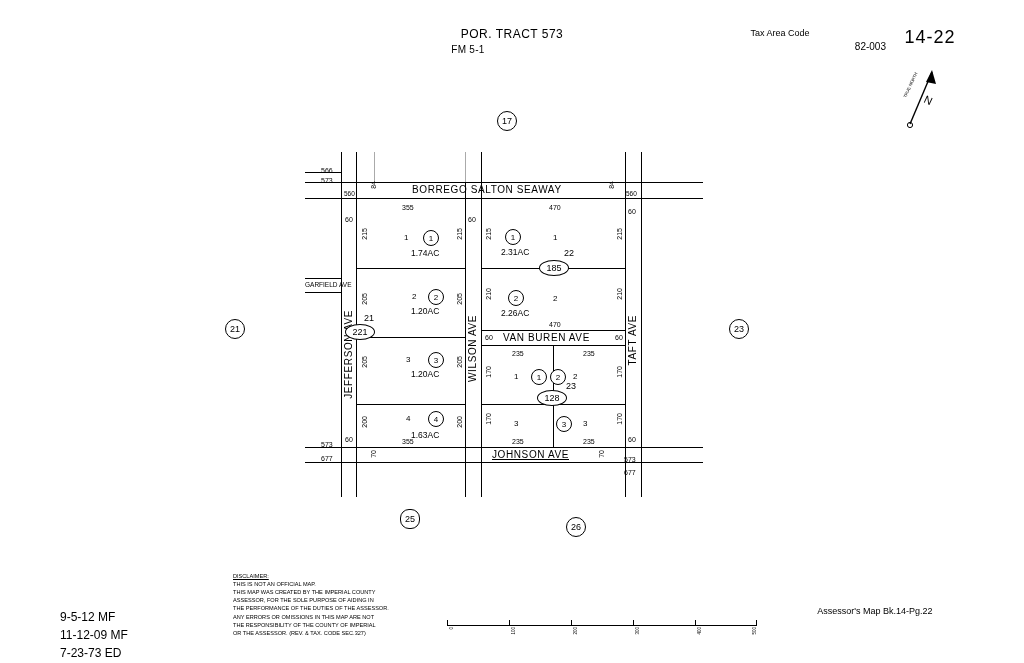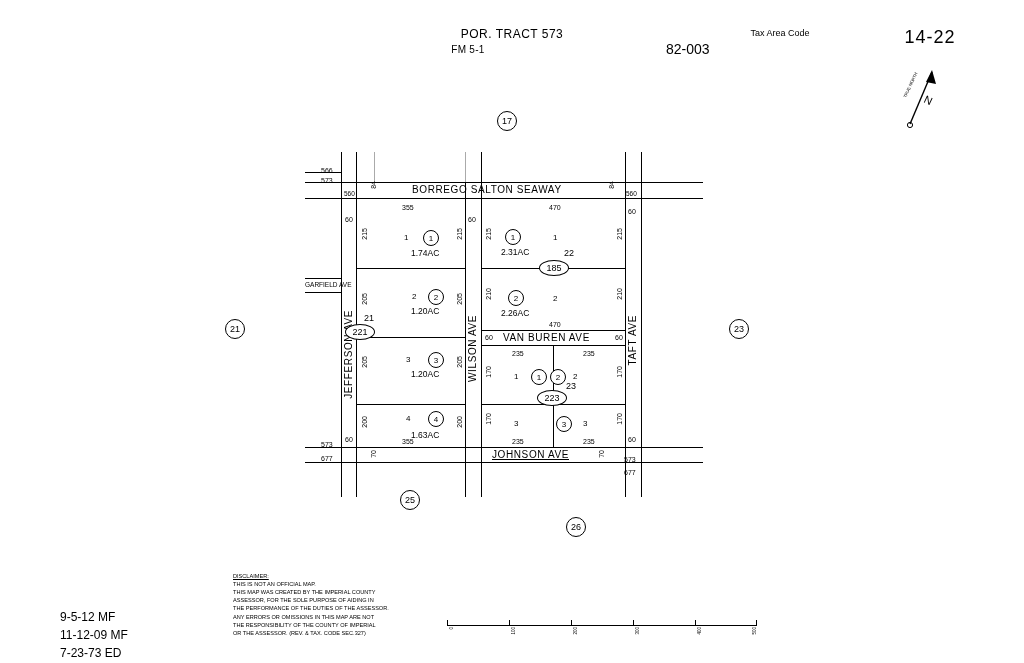--- a/index.html
+++ b/index.html
@@ -10,21 +10,21 @@
     color:#000;
     position:relative;
     overflow:hidden;
   }
   .abs{position:absolute;}
   
   #title{left:0;top:25px;width:1024px;text-align:center;font-size:14px;letter-spacing:.5px;}
   #title .main{font-size:12px;}
   #subtitle{left:0;top:44px;width:936px;text-align:center;font-size:10px;letter-spacing:.3px;}
   #tax-label{left:690px;top:28px;width:180px;text-align:center;font-size:9px;}
-  #tax-value{left:666px;top:41px;width:180px;text-align:left;font-size:14px;}
+  #tax-value{left:706px;top:41px;width:180px;text-align:right;font-size:10px;}
   #sheet-no{left:860px;top:27px;width:140px;text-align:center;font-size:18px;letter-spacing:1px;}
   
   #north{left:890px;top:62px;width:70px;height:80px;}
   
   .ln{position:absolute;background:#000;}
   .h{height:1px;}
   .v{width:1px;}
   
   .lbl{position:absolute;font-size:9px;white-space:nowrap;}
   .tiny{position:absolute;font-size:7px;white-space:nowrap;}
@@ -124,21 +124,21 @@
   <div class="street" style="left:503px;top:332px;">VAN BUREN AVE</div>
   <div class="street" style="left:492px;top:449px;text-decoration:underline;">JOHNSON AVE</div>
   <div class="street-v" style="left:343px;top:310px;">JEFFERSON AVE</div>
   <div class="street-v" style="left:467px;top:315px;">WILSON AVE</div>
   <div class="street-v" style="left:627px;top:315px;">TAFT AVE</div>
   <div class="tiny" style="left:305px;top:281px;font-size:6.5px;">GARFIELD AVE</div>
 
   <div class="circ c18" style="left:497px;top:111px;">17</div>
   <div class="circ c18" style="left:225px;top:319px;">21</div>
   <div class="circ c18" style="left:729px;top:319px;">23</div>
-  <div class="circ c18" style="left:400px;top:490px;">25</div>
+  <div class="circ c18" style="left:400px;top:509px;border-radius:9px;">25</div>
   <div class="circ c18" style="left:566px;top:517px;">26</div>
 
   <div class="lbl" style="left:404px;top:233px;font-size:8px;">1</div>
   <div class="circ c14" style="left:423px;top:230px;">1</div>
   <div class="lbl" style="left:411px;top:248px;font-size:8.5px;">1.74AC</div>
 
   <div class="lbl" style="left:412px;top:292px;font-size:8px;">2</div>
   <div class="circ c14" style="left:428px;top:289px;">2</div>
   <div class="lbl" style="left:411px;top:306px;font-size:8.5px;">1.20AC</div>
 
@@ -166,21 +166,21 @@
   <div class="lbl" style="left:514px;top:419px;font-size:8px;">3</div>
   <div class="circ c14" style="left:556px;top:416px;">3</div>
   <div class="lbl" style="left:583px;top:419px;font-size:8px;">3</div>
 
   <div class="ell" style="left:539px;top:260px;">185</div>
   <div class="lbl" style="left:564px;top:248px;font-size:9px;">22</div>
 
   <div class="ell" style="left:345px;top:324px;">221</div>
   <div class="lbl" style="left:364px;top:313px;font-size:9px;">21</div>
 
-  <div class="ell" style="left:537px;top:390px;">223</div>
+  <div class="ell" style="left:537px;top:390px;">128</div>
   <div class="lbl" style="left:566px;top:381px;font-size:9px;">23</div>
 
   <div class="tiny" style="left:402px;top:204px;">355</div>
   <div class="tiny" style="left:549px;top:204px;">470</div>
   <div class="tiny" style="left:345px;top:216px;">60</div>
   <div class="tiny" style="left:468px;top:216px;">60</div>
   <div class="tiny" style="left:628px;top:208px;">60</div>
   <div class="tiny" style="left:344px;top:190px;font-size:6.5px;">560</div>
   <div class="tiny" style="left:626px;top:190px;font-size:6.5px;">560</div>
   <div class="tiny vert" style="left:370px;top:181px;">84</div>
@@ -252,13 +252,14 @@
   <div class="sb-tick" style="left:309px;"></div>
   <div class="sb-lab" style="left:2px;">0</div>
   <div class="sb-lab" style="left:64px;">100</div>
   <div class="sb-lab" style="left:126px;">200</div>
   <div class="sb-lab" style="left:188px;">300</div>
   <div class="sb-lab" style="left:250px;">400</div>
   <div class="sb-lab" style="left:305px;">500</div>
 </div>
 
 <div class="abs" id="credit">
+  <div>Assessor's Map Bk.14-Pg.22</div>
 </div>
 
 </body></html>

